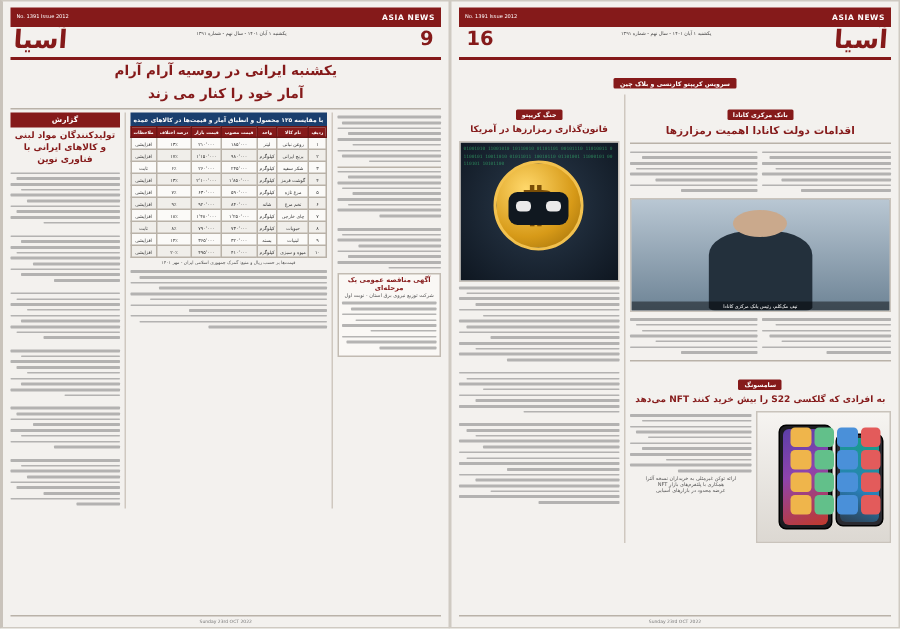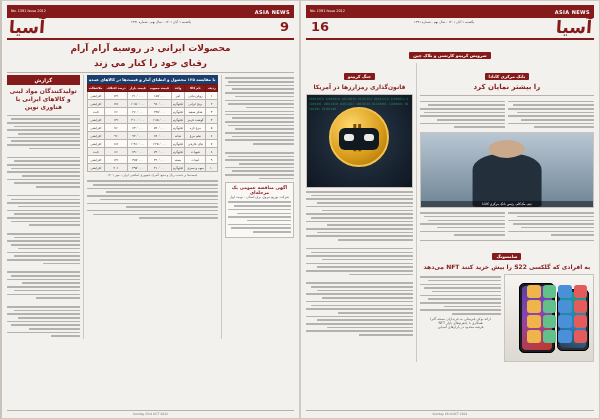--- a/index.html
+++ b/index.html
@@ -211,21 +211,21 @@
     <div style="text-align:center">
       <span class="kicker">سرویس کریپتو کارنسی و بلاک چین</span>
     </div>
 
     <div class="cols">
 
       <div class="col" style="flex:1.55">
         <div style="text-align:center">
           <span class="kicker">بانک مرکزی کانادا</span>
         </div>
-        <div class="headline sm">را بیشتر نمایان کرد</div>
+        <div class="headline sm">اقدامات دولت کانادا اهمیت رمزارزها</div>
         <div class="rule"></div>
 
         <div style="display:flex;gap:3px">
           <div style="flex:1">
             <div class="body">
               <div class="ln w100"></div>
                 <div class="ln w95"></div>
                 <div class="ln w100"></div>
               <div class="ln w90"></div>
                 <div class="ln w100"></div>
@@ -401,22 +401,22 @@
       <span class="brand">ASIA NEWS</span>
       <span class="info">No. 1391  Issue 2012</span>
     </div>
     <div class="topline">
       <div class="pagenum">9</div>
       <div class="dateline">یکشنبه ۱ آبان ۱۴۰۱ - سال نهم - شماره ۱۳۹۱</div>
       <div class="logo-asia">آسیا</div>
     </div>
     <div class="thickrule"></div>
 
-    <div class="headline">محصولات ایرانی در روسیه آرام آرام</div>
-    <div class="headline">رقبای خود را کنار می زند</div>
+    <div class="headline">یکشنبه ایرانی در روسیه آرام آرام</div>
+    <div class="headline">آمار خود را کنار می زند</div>
     <div class="rule"></div>
 
     <div class="cols">
 
       <div class="col" style="flex:1">
         <div class="body">
           <div class="ln w100"></div>
             <div class="ln w95"></div>
             <div class="ln w100"></div>
           <div class="ln w90"></div>

